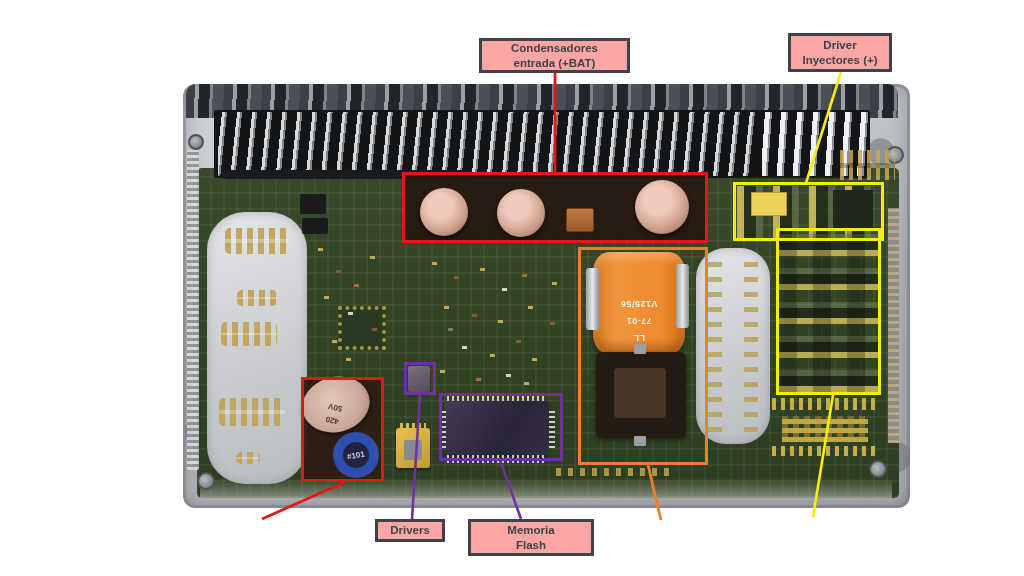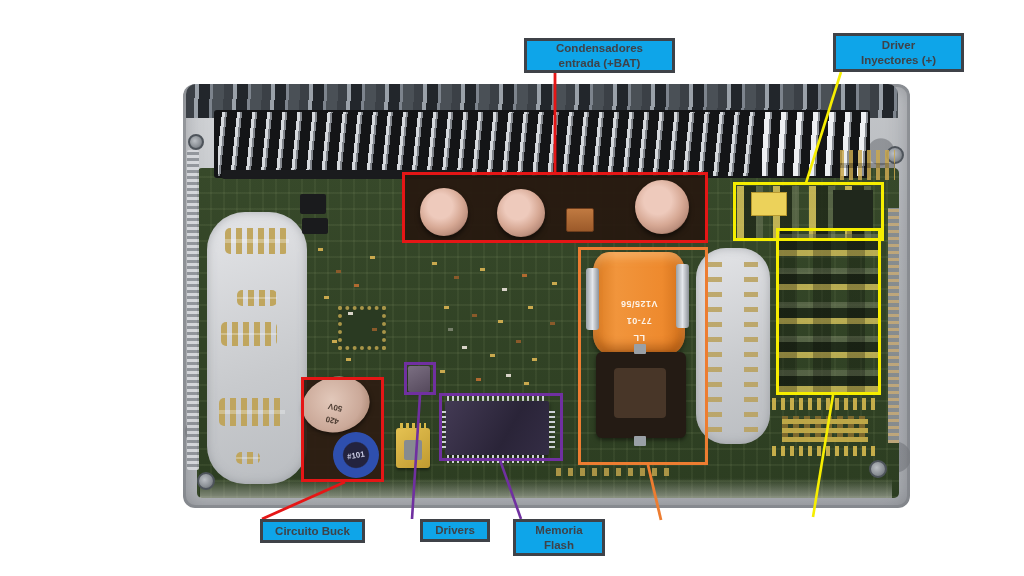--- a/index.html
+++ b/index.html
@@ -117,23 +117,23 @@
       linear-gradient(0deg, transparent 0 40%, rgba(0,0,0,.3) 40% 55%, transparent 55%),
       repeating-linear-gradient(90deg,#caa84f 0 4px, transparent 4px 9px);}
 
   
   .abox{position:absolute;z-index:7;border:3px solid;background:transparent;box-sizing:border-box;}
   .b-red{border-color:#e51616;}
   .b-yellow{border-color:#f6ee00;}
   .b-orange{border-color:#ed7d31;}
   .b-purple{border-color:#7030a0;}
   svg.leaders{position:absolute;left:0;top:0;z-index:8;pointer-events:none;}
-  .callout{position:absolute;z-index:9;background:#0ea5e9;border:3px solid;color:#3f4248;
+  .callout{position:absolute;z-index:9;background:#fca5a5;border:3px solid;color:#3f4248;
     font-weight:bold;font-size:11.5px;line-height:1.22;display:flex;align-items:center;justify-content:center;
-    text-align:center;white-space:pre-line;padding:1px 3px;box-sizing:border-box;margin-left:45px;}
+    text-align:center;white-space:pre-line;padding:1px 3px;box-sizing:border-box;}
 </style>
 </head>
 <body>
 
 <div class="scene">
 
   <div class="abs case"></div>
   <div class="abs sealant"></div>
   <div class="abs pcb"></div>
   <div class="abs pcb-corrosion"></div>
@@ -230,20 +230,19 @@
     <line x1="841" y1="72" x2="806" y2="183" stroke="#f6ee00" stroke-width="2.6"></line>
     <line x1="345" y1="482" x2="262" y2="519" stroke="#e51616" stroke-width="2.8"></line>
     <line x1="420" y1="395" x2="412" y2="519" stroke="#7030a0" stroke-width="2.6"></line>
     <line x1="500" y1="460" x2="521" y2="519" stroke="#7030a0" stroke-width="2.6"></line>
     <line x1="648" y1="465" x2="661" y2="520" stroke="#ed7d31" stroke-width="2.8"></line>
     <line x1="833" y1="395" x2="813" y2="517" stroke="#f6ee00" stroke-width="2.6"></line>
   </svg>
 
   <div class="callout b-red" style="left:479px;top:38px;width:151px;height:35px;">Condensadores
 entrada (+BAT)</div>
-  <div class="callout b-yellow" style="left:788px;top:33px;width:131px;height:39px;">Driver
+  <div class="callout b-yellow" style="left:788px;top:33px;width:104px;height:39px;">Driver
 Inyectores (+)</div>
-  <div class="callout b-red" style="left:215px;top:519px;width:105px;height:24px;">Circuito Buck</div>
   <div class="callout b-purple" style="left:375px;top:519px;width:70px;height:23px;">Drivers</div>
-  <div class="callout b-purple" style="left:468px;top:519px;width:92px;height:37px;">Memoria
+  <div class="callout b-purple" style="left:468px;top:519px;width:126px;height:37px;">Memoria
 Flash</div>
 
 </div>
 
 </body></html>

